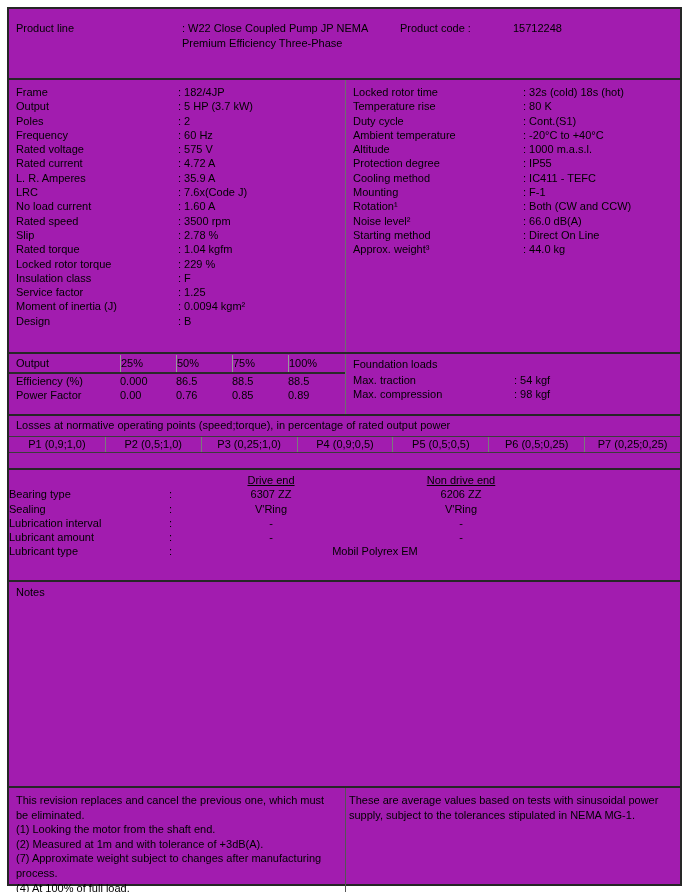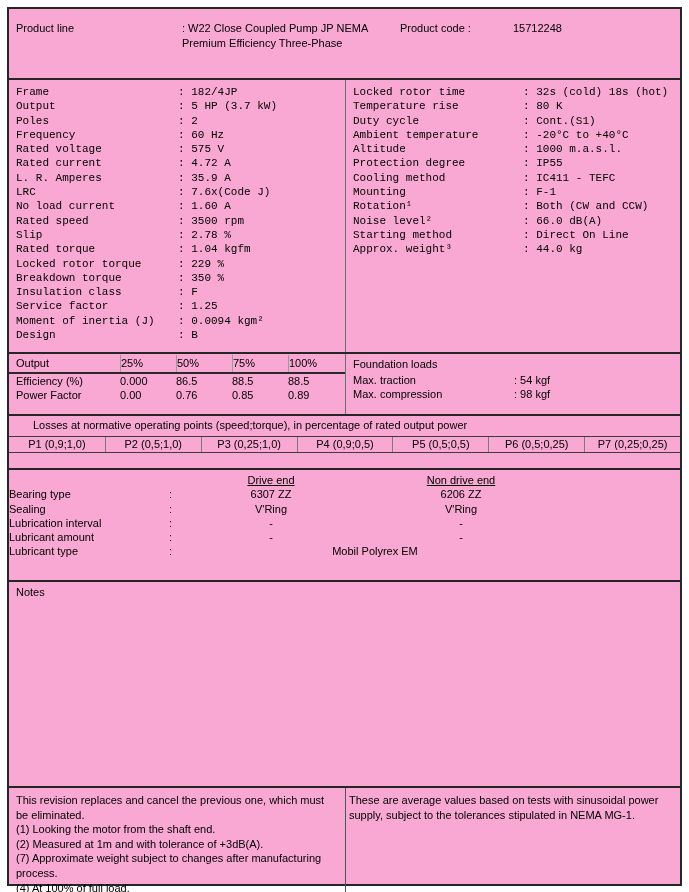--- a/index.html
+++ b/index.html
@@ -1,48 +1,48 @@
 <!DOCTYPE html>
 <html><head>
 <meta charset="utf-8">
 <style>
   html,body{margin:0;padding:0;background:#fff;}
   body{width:689px;height:892px;font-family:"Liberation Sans",sans-serif;font-size:11px;color:#000;}
-  .page{box-sizing:border-box;position:relative;margin:7px 0 0 7px;width:675px;height:879px;border:2px solid #262626;background:#f9a8d4;}
+  .page{box-sizing:border-box;position:relative;margin:7px 0 0 7px;width:675px;height:879px;border:2px solid #262626;background:#a21caf;}
   .sec{box-sizing:border-box;border-top:2px solid #262626;}
   .first{border-top:none;}
 
   
   .sec-product{height:69px;display:grid;grid-template-columns:166px 218px 113px auto;padding:12px 0 0 7px;line-height:15px;align-items:start;}
 
   
   .sec-specs{height:274px;display:flex;align-items:stretch;}
   .spec-col{box-sizing:border-box;padding:5px 0 0 7px;}
   .spec-left{width:336px;}
   .spec-right{flex:1;border-left:1px solid #6e6e6e;}
-  .srow{display:flex;line-height:14.3px;white-space:nowrap;font-family:Liberation Mono, monospace;}
+  .srow{display:flex;line-height:14.3px;white-space:nowrap;}
   .l-lbl{width:162px;flex:none;}
   .r-lbl{width:170px;flex:none;}
 
   
   .sec-out{height:62px;display:flex;align-items:stretch;}
   .out-left{box-sizing:border-box;width:336px;padding-top:1px;}
   .orow{display:grid;grid-template-columns:111px 56px 56px 56px 56px;}
   .orow .c0{padding-left:7px;}
   .ohead{height:17px;line-height:16px;border-bottom:2px solid #2a2a2a;}
   .ohead .csep{border-left:1px solid #9a9a9a;}
   .odata{line-height:14.3px;}
   .out-right{flex:1;box-sizing:border-box;border-left:1px solid #6e6e6e;padding:3px 0 0 7px;}
   .frow{display:flex;line-height:14.3px;}
   .f-lbl{width:161px;flex:none;}
   .f-title{line-height:15px;margin-bottom:1px;}
 
   
   .sec-losses{height:54px;}
-  .loss-title{box-sizing:border-box;height:21px;line-height:19px;padding-left:24px;border-bottom:1px solid #3c3c3c;}
+  .loss-title{box-sizing:border-box;height:21px;line-height:19px;padding-left:7px;border-bottom:1px solid #3c3c3c;}
   .lrow{display:grid;grid-template-columns:repeat(7,1fr);text-align:center;}
   .lhead{box-sizing:border-box;height:16px;line-height:15px;border-bottom:1px solid #3c3c3c;}
   .lval{height:15px;line-height:14px;}
   .lrow span{display:block;text-align:center;}
   .lrow span + span{border-left:1px solid #7a7a7a;}
 
   
   .sec-bearing{height:112px;padding:3px 0 0 0;}
   .brow{display:grid;grid-template-columns:160px 16px 172px 208px auto;line-height:14.3px;}
   .bctr{text-align:center;}
@@ -116,24 +116,20 @@
           <span class="l-lbl">Slip</span>
           <span>: 2.78 %</span>
         </div>
       <div class="srow">
           <span class="l-lbl">Rated torque</span>
           <span>: 1.04 kgfm</span>
         </div>
       <div class="srow">
           <span class="l-lbl">Locked rotor torque</span>
           <span>: 229 %</span>
-        </div>
-      <div class="srow">
-          <span class="l-lbl">Breakdown torque</span>
-          <span>: 350 %</span>
         </div>
       <div class="srow">
           <span class="l-lbl">Insulation class</span>
           <span>: F</span>
         </div>
       <div class="srow">
           <span class="l-lbl">Service factor</span>
           <span>: 1.25</span>
         </div>
       <div class="srow">

